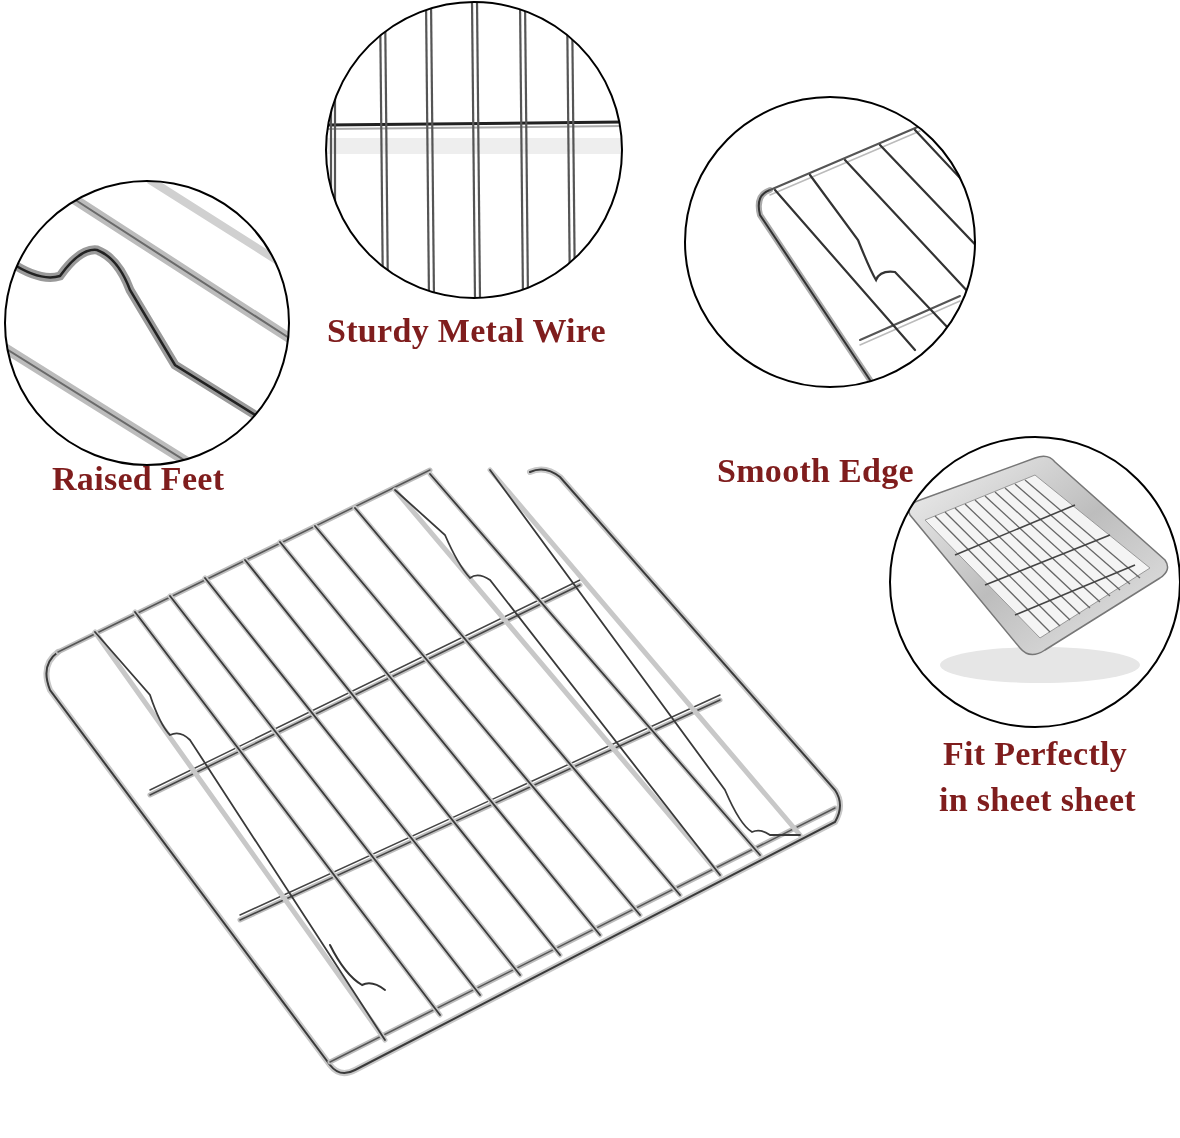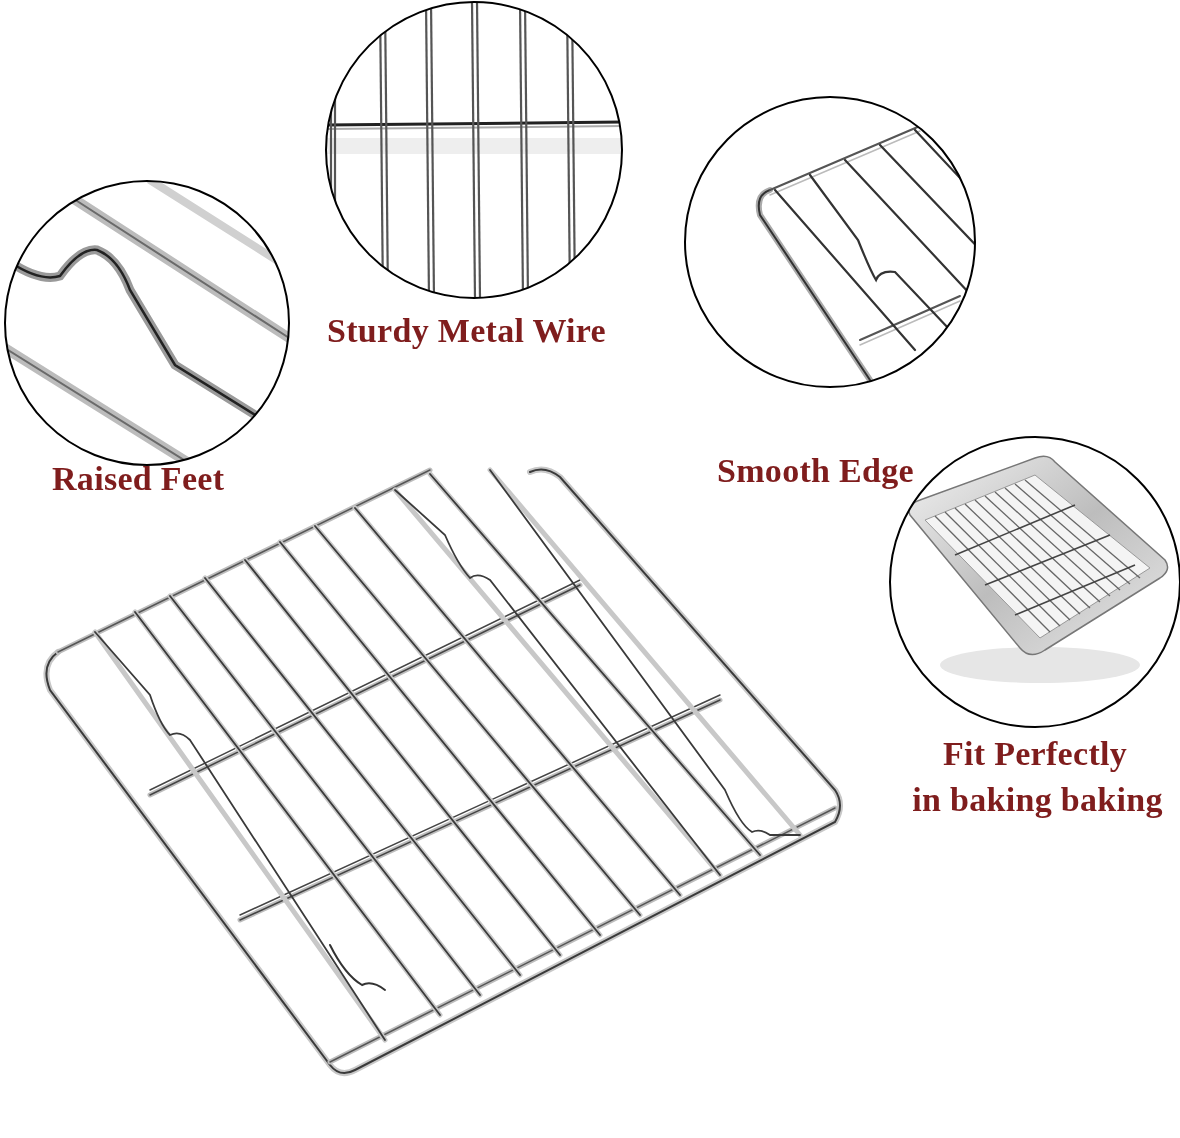--- a/index.html
+++ b/index.html
@@ -168,13 +168,13 @@
   </g>
 </svg>
 
 <div class="label" style="left:52px; top:460px;">Raised Feet</div>
 
 <div class="label" style="left:327px; top:312px;">Sturdy Metal Wire</div>
 
 <div class="label" style="left:717px; top:404px;margin-top:48px;">Smooth Edge</div>
 
 <div class="label center" style="left:910px; top:726px; width:250px;">Fit Perfectly</div>
-<div class="label center" style="left:905px; top:772px; width:265px;">in baking baking</div>
+<div class="label center" style="left:905px; top:772px; width:265px;">in sheet sheet</div>
 
 </body></html>

